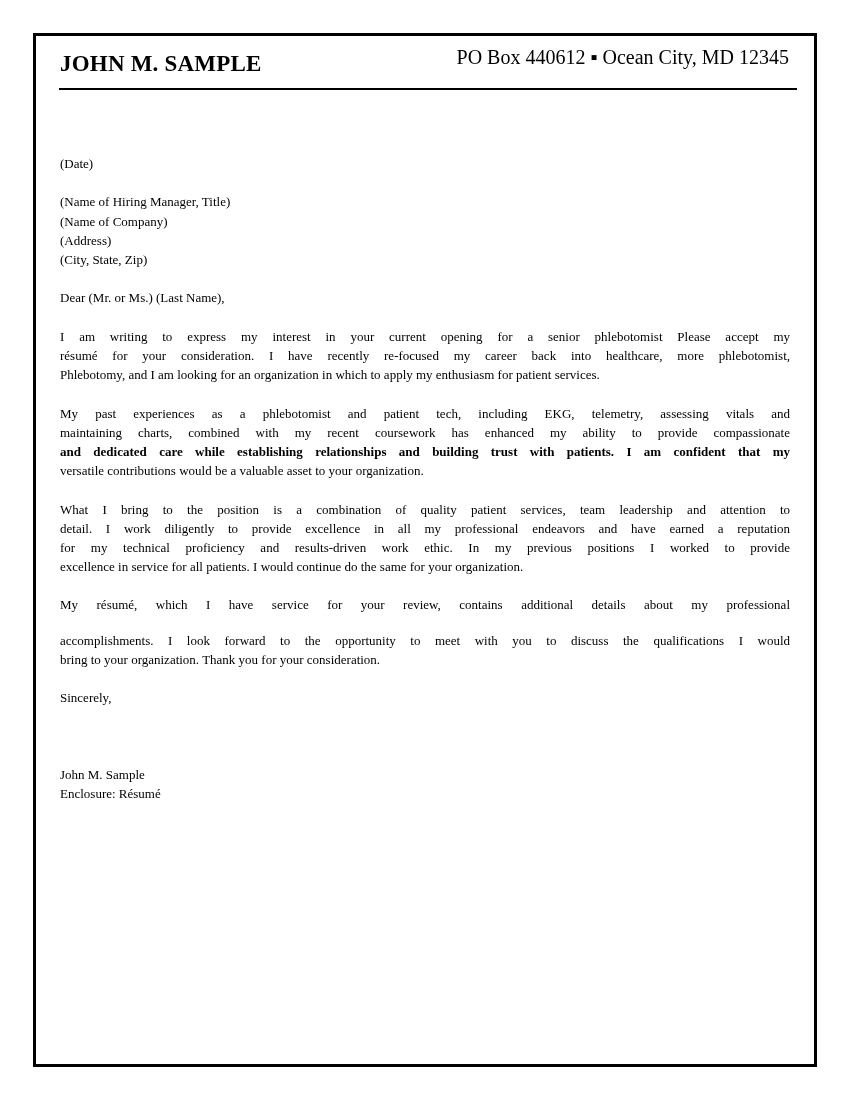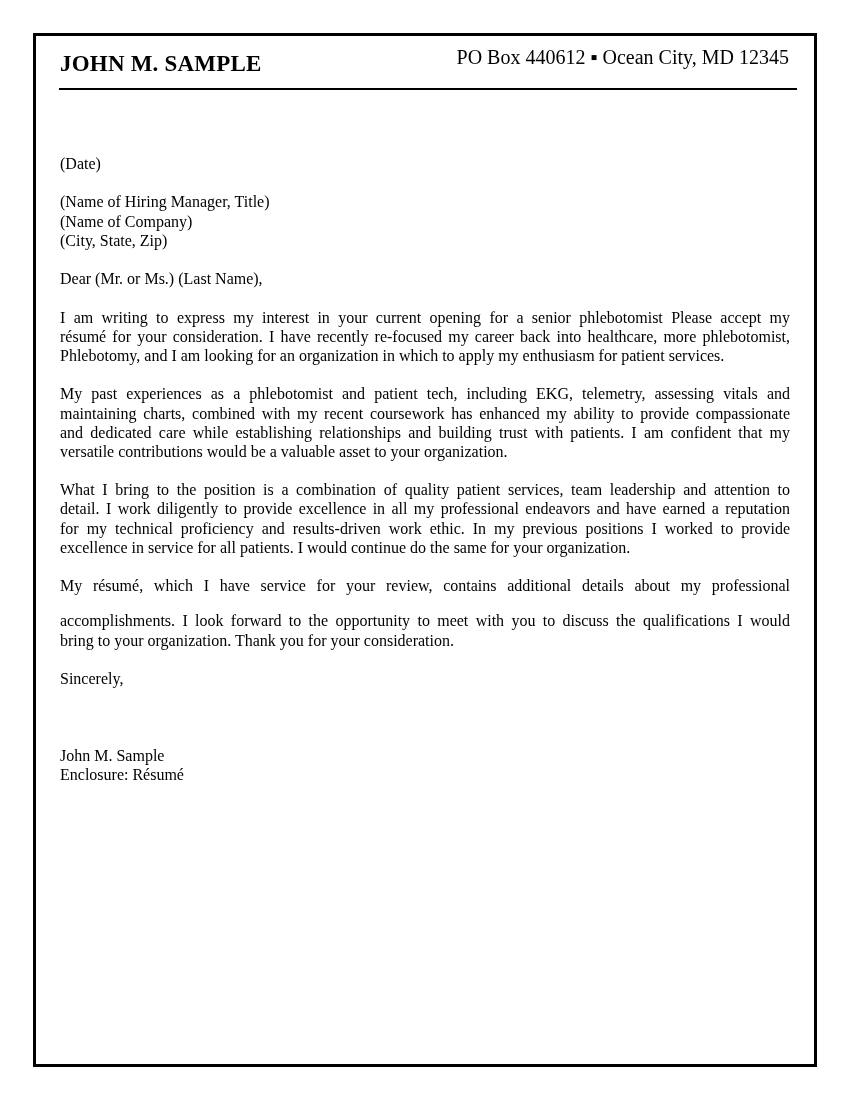--- a/index.html
+++ b/index.html
@@ -47,21 +47,21 @@
       text-align: right;
       font-size: 20px;
       line-height: 19px;
       white-space: nowrap;
     }
     .body-text {
       position: absolute;
       left: 60px;
       top: 154px;
       width: 730px;
-      font-size: 16px;
+      font-size: 13px;
       line-height: 19.2px;
     }
     .line {
       display: block;
       white-space: nowrap;
     }
     .gap {
       height: 19.2px;
     }
     .para {
@@ -93,38 +93,39 @@
   </div>
 </div>
 
 <div class="body-text">
   <span class="line">(Date)</span>
   <div class="gap"></div>
 
   <div>
     <span class="line">(Name of Hiring Manager, Title)</span>
     <span class="line">(Name of Company)</span>
+    <span class="line">(Address)</span>
     <span class="line">(City, State, Zip)</span>
   </div>
   <div class="gap"></div>
 
   <span class="line">Dear (Mr. or Ms.) (Last Name),</span>
   <div class="gap"></div>
 
   <div class="para">
     <span class="jl" style="white-space: normal; height: 19.2px; overflow: hidden;">I am writing to express my interest in your current opening for a senior phlebotomist  Please accept my</span>
     <span class="jl" style="white-space: normal; height: 19.2px; overflow: hidden;">résumé for your consideration.  I have recently re-focused my career back into healthcare, more phlebotomist,</span>
     <span class="jl last">Phlebotomy, and I am looking for an organization in which to apply my enthusiasm for patient services.</span>
   </div>
   <div class="gap"></div>
 
   <div class="para">
     <span class="jl" style="white-space: normal; height: 19.2px; overflow: hidden;">My past experiences as a phlebotomist and patient tech, including EKG, telemetry, assessing vitals and</span>
     <span class="jl" style="white-space: normal; height: 19.2px; overflow: hidden;">maintaining charts, combined with my recent coursework has enhanced my ability to provide compassionate</span>
-    <span class="jl" style="white-space: normal; height: 19.2px; overflow: hidden;">and dedicated care while establishing relationships and building trust with patients.  I am confident that my</span>
+    <span class="jl" style="white-space: normal; height: 19.2px; overflow: hidden; font-weight: bold;">and dedicated care while establishing relationships and building trust with patients.  I am confident that my</span>
     <span class="jl last">versatile contributions would be a valuable asset to your organization.</span>
   </div>
   <div class="gap"></div>
 
   <div class="para">
     <span class="jl" style="white-space: normal; height: 19.2px; overflow: hidden;">What I bring to the position is a combination of quality patient services, team leadership and attention to</span>
     <span class="jl" style="white-space: normal; height: 19.2px; overflow: hidden;">detail.  I work diligently to provide excellence in all my professional endeavors and have earned a reputation</span>
     <span class="jl" style="white-space: normal; height: 19.2px; overflow: hidden;">for my technical proficiency and results-driven work ethic.  In my previous positions I worked to provide</span>
     <span class="jl last">excellence in service for all patients.  I would continue do the same for your organization.</span>
   </div>

